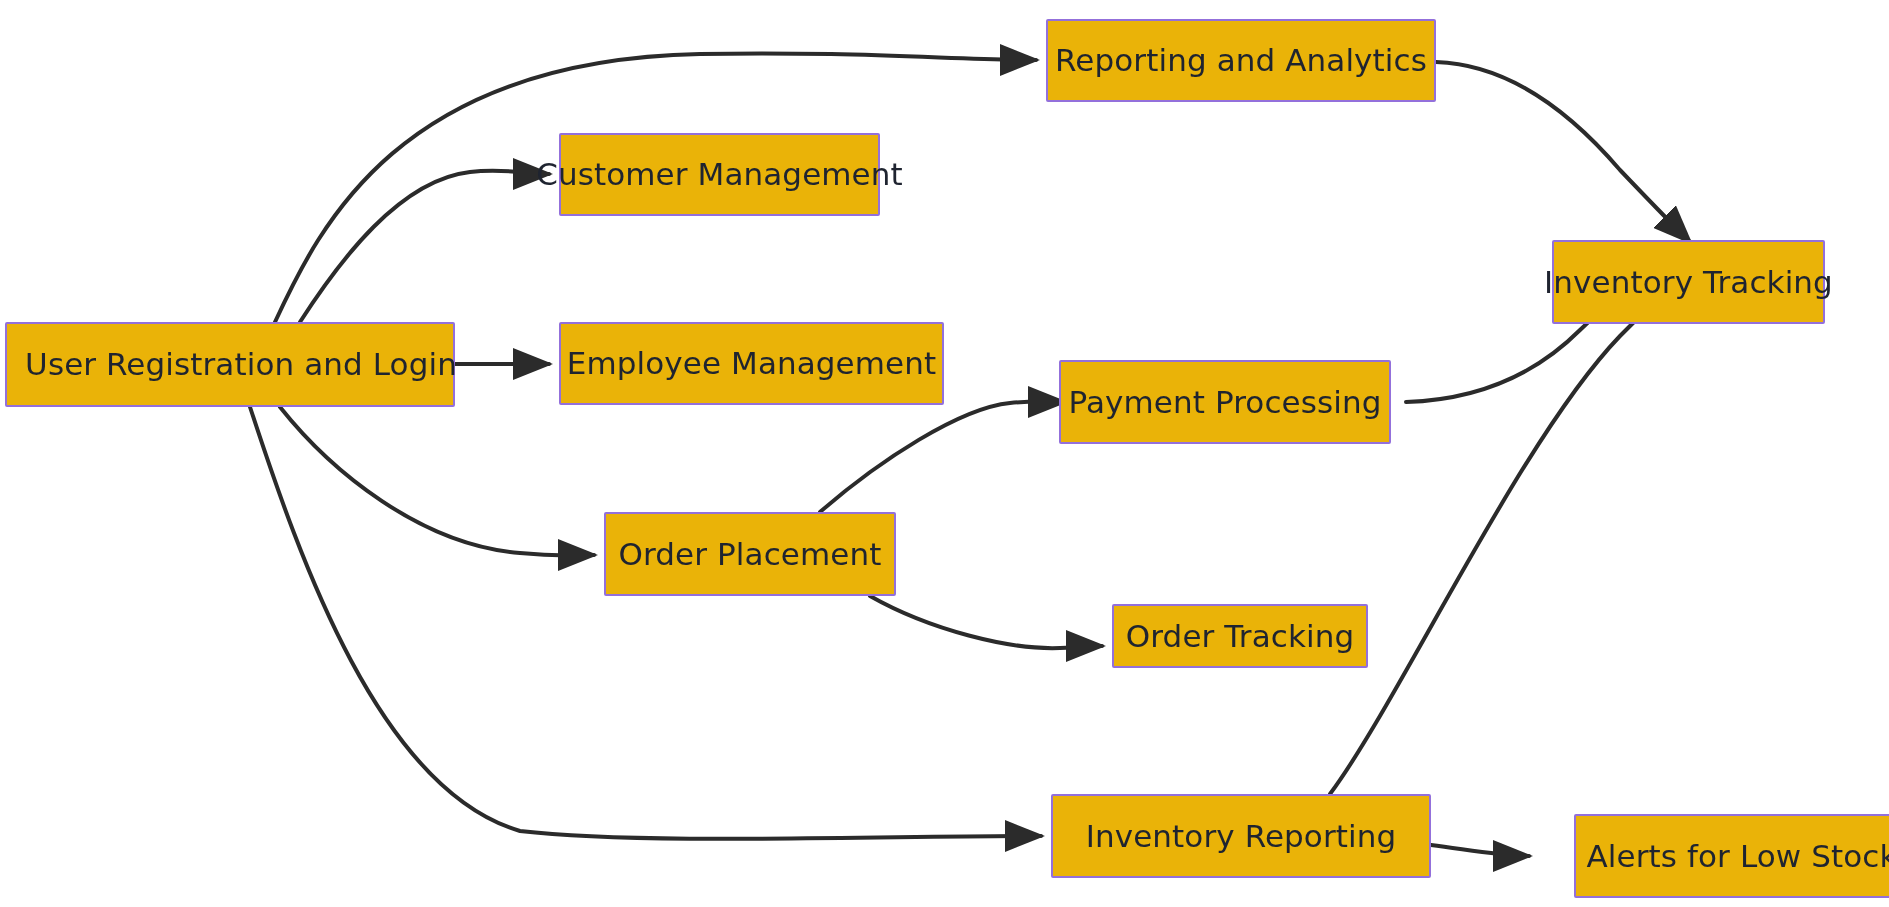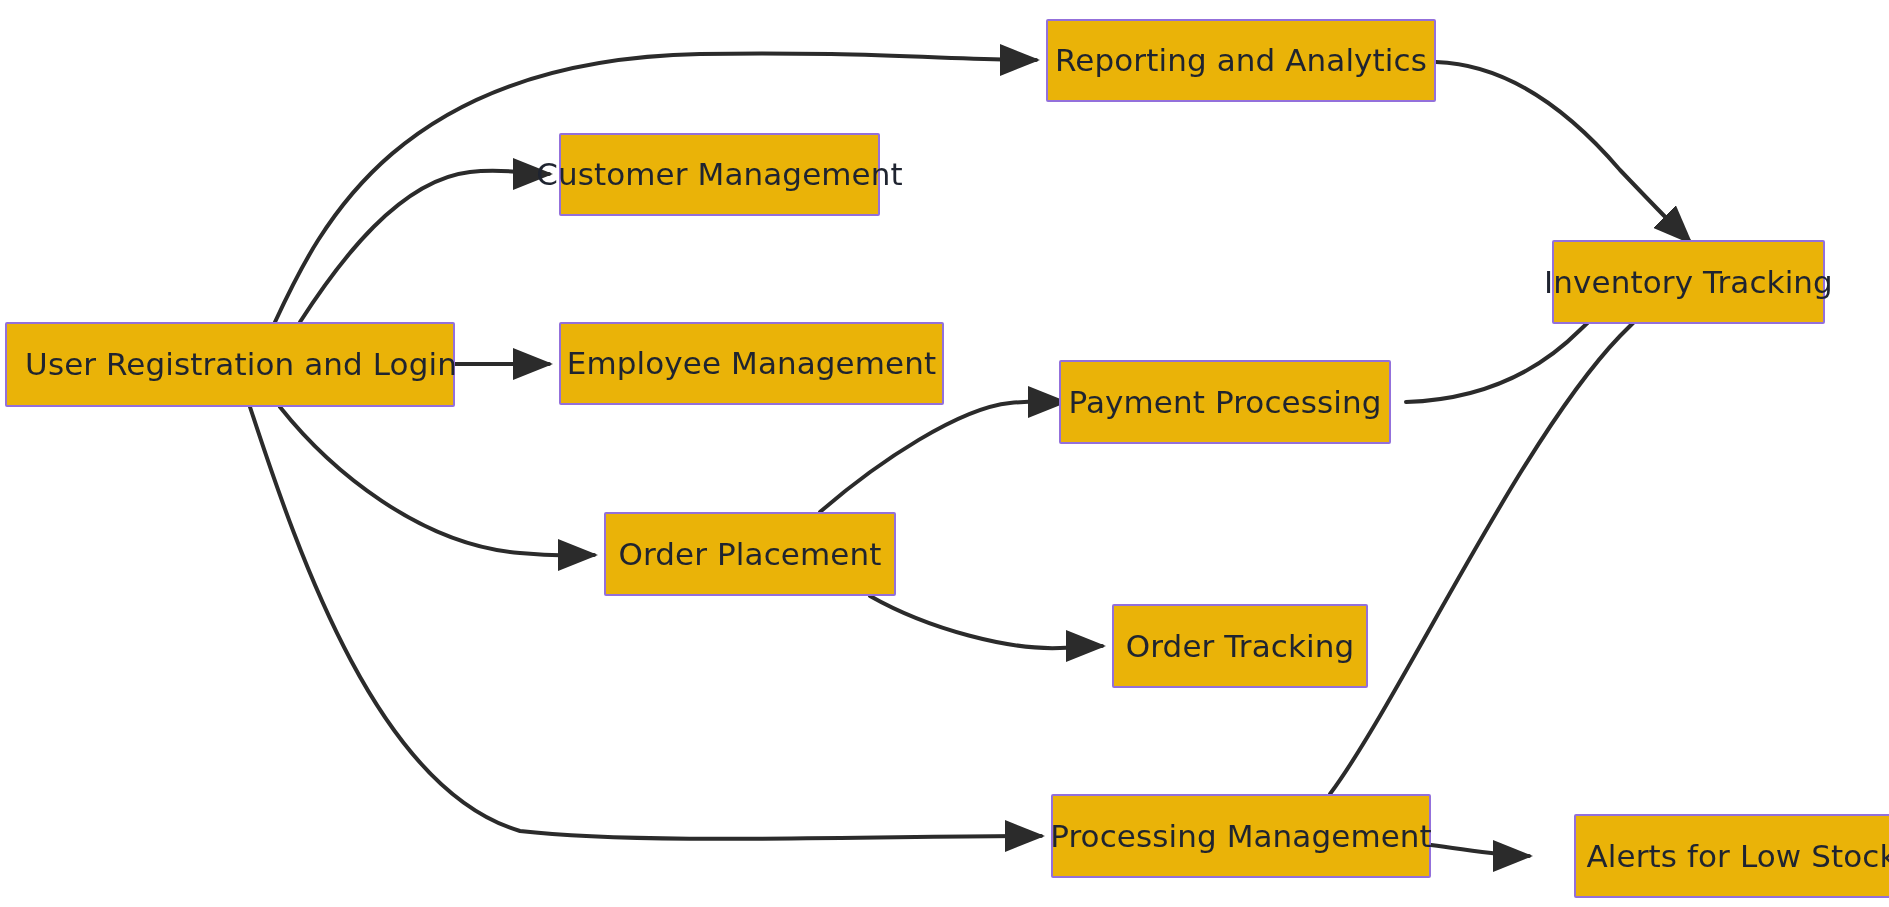--- a/index.html
+++ b/index.html
@@ -88,24 +88,24 @@
       </div>
       <div class="flow-node" style="left: 1552px; top: 240px; width: 273px; height: 84px;">
         <span class="node-label">Inventory Tracking</span>
       </div>
       <div class="flow-node" style="left: 1052px; top: 360px; width: 332px; height: 84px; margin-left: 7px;">
         <span class="node-label">Payment Processing</span>
       </div>
       <div class="flow-node" style="left: 604px; top: 512px; width: 292px; height: 84px;">
         <span class="node-label">Order Placement</span>
       </div>
-      <div class="flow-node" style="left: 1112px; top: 604px; width: 256px; height: 84px;">
+      <div class="flow-node" style="left: 1112px; top: 604px; width: 256px; height: 64px;">
         <span class="node-label">Order Tracking</span>
       </div>
       <div class="flow-node" style="left: 1051px; top: 794px; width: 380px; height: 84px;">
-        <span class="node-label">Processing Management</span>
+        <span class="node-label">Inventory Reporting</span>
       </div>
       <div class="flow-node" style="left: 1539px; top: 814px; width: 336px; height: 84px; margin-left: 35px;">
         <span class="node-label">Alerts for Low Stock</span>
       </div>
     </div>
 
 </div>
 
 </body></html>

